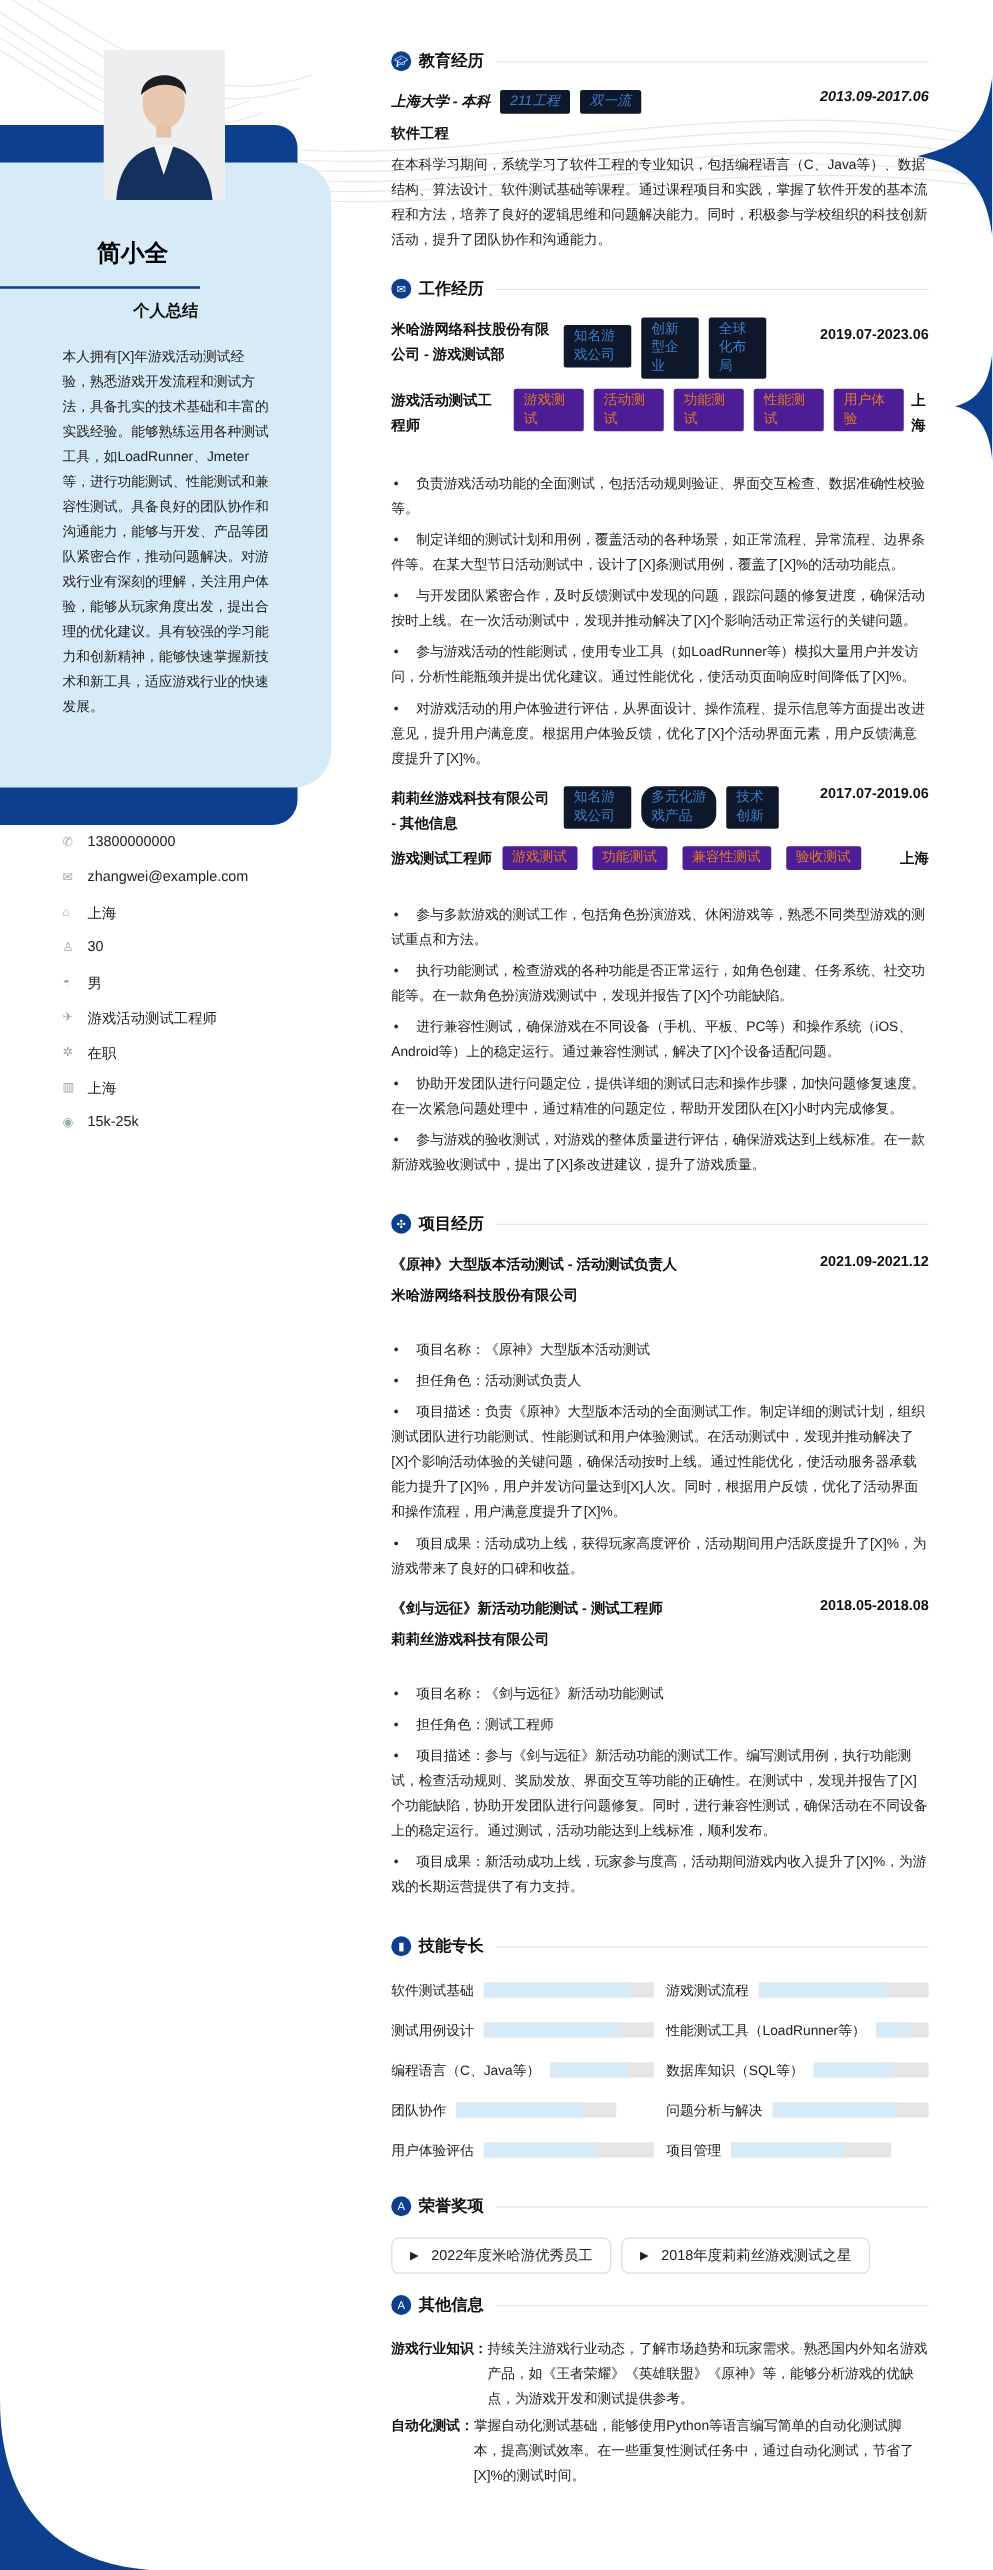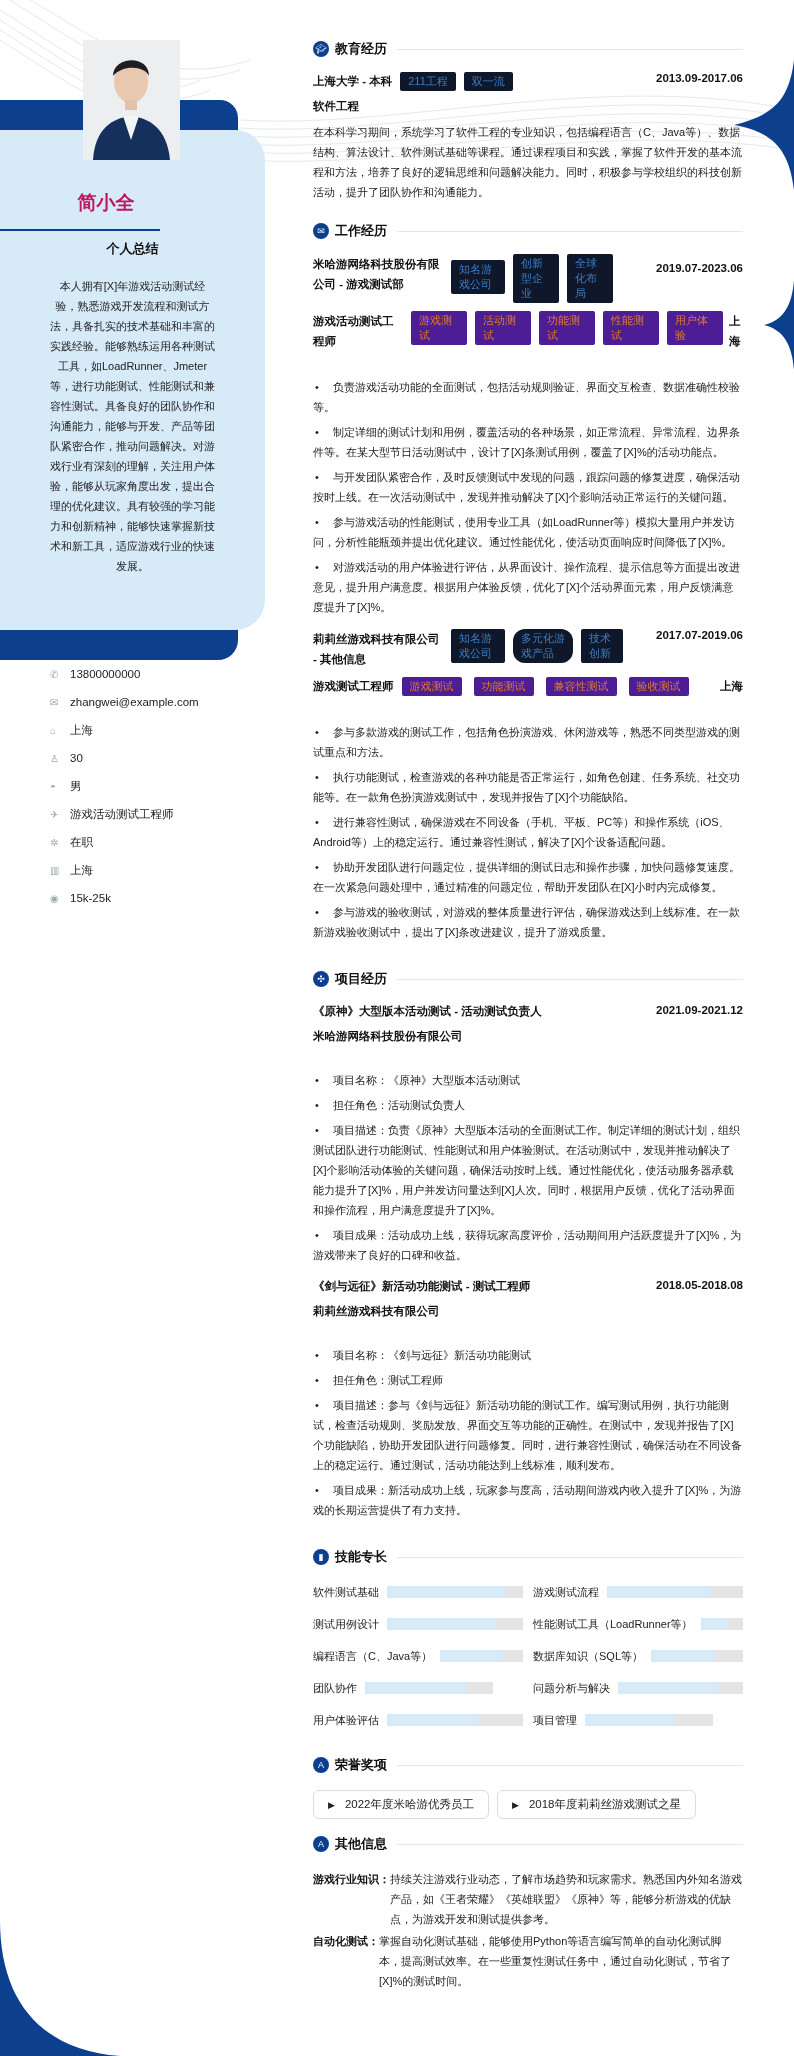--- a/index.html
+++ b/index.html
@@ -9,21 +9,21 @@
   
   .deco-lines { position: absolute; left: 0; top: 0; width: 794px; height: 260px; pointer-events: none; }
   .deco-right-top { position: absolute; right: 0; top: 60px; width: 60px; height: 130px; }
   .deco-right-mid { position: absolute; right: 0; top: 280px; width: 30px; height: 90px; }
   .deco-bottom-left { position: absolute; left: 0; top: 1920px; width: 120px; height: 136px; }
 
   
   .side-band { position: absolute; left: 0; top: 100px; width: 238px; height: 560px; background: #0d3f8f; border-radius: 0 18px 20px 0; }
   .side-card { position: absolute; left: 0; top: 130px; width: 265px; height: 500px; background: #d6eaf8; border-radius: 0 30px 30px 0; }
   .photo { position: absolute; left: 83px; top: 40px; width: 97px; height: 120px; background: #eceef0; overflow: hidden; }
-  .name { position: absolute; left: 0; top: 190px; width: 212px; text-align: center; font-size: 19px; font-weight: bold; color: #be185d; }
+  .name { position: absolute; left: 0; top: 190px; width: 212px; text-align: center; font-size: 19px; font-weight: bold; color: #000000; }
   .name-rule { position: absolute; left: 0; top: 229px; width: 160px; height: 2px; background: #0d3f8f; }
   .summary-title { position: absolute; left: 0; top: 240px; width: 265px; text-align: center; font-size: 13px; font-weight: bold; color: #111; }
   .summary-text { position: absolute; left: 50px; top: 276px; width: 165px; font-size: 11px; line-height: 20px; color: #222; }
 
   .contact-list { position: absolute; left: 50px; top: 660px; width: 200px; }
   .contact-item { display: flex; align-items: center; height: 28px; font-size: 11.5px; color: #222; }
   .contact-item .ic { width: 20px; color: #9aa; font-size: 10px; display: inline-flex; justify-content: flex-start; }
 
   
   .main { position: absolute; left: 313px; top: 38px; width: 430px; }
@@ -93,21 +93,21 @@
       <ellipse cx="48" cy="42" rx="17" ry="21" fill="#e8c9b0"></ellipse>
       <path d="M30 36 C 30 16, 66 14, 66 36 C 62 26, 40 24, 30 36 Z" fill="#1e1e22"></path>
       <rect x="42" y="60" width="12" height="10" fill="#e3c2a8"></rect>
       <path d="M10 120 C 12 88, 30 78, 48 76 C 66 78, 84 88, 87 120 Z" fill="#16305e"></path>
       <path d="M40 76 L 48 100 L 56 76 Z" fill="#f4f4f4"></path>
     </svg>
   </div>
   <div class="name" style="top:60px;">简小全</div>
   <div class="name-rule" style="top:99px;"></div>
   <div class="summary-title" style="top:110px;">个人总结</div>
-  <div class="summary-text" style="top:146px;text-align:center;">本人拥有[X]年游戏活动测试经验，熟悉游戏开发流程和测试方法，具备扎实的技术基础和丰富的实践经验。能够熟练运用各种测试工具，如LoadRunner、Jmeter等，进行功能测试、性能测试和兼容性测试。具备良好的团队协作和沟通能力，能够与开发、产品等团队紧密合作，推动问题解决。对游戏行业有深刻的理解，关注用户体验，能够从玩家角度出发，提出合理的优化建议。具有较强的学习能力和创新精神，能够快速掌握新技术和新工具，适应游戏行业的快速发展。</div>
+  <div class="summary-text" style="top:146px;">本人拥有[X]年游戏活动测试经验，熟悉游戏开发流程和测试方法，具备扎实的技术基础和丰富的实践经验。能够熟练运用各种测试工具，如LoadRunner、Jmeter等，进行功能测试、性能测试和兼容性测试。具备良好的团队协作和沟通能力，能够与开发、产品等团队紧密合作，推动问题解决。对游戏行业有深刻的理解，关注用户体验，能够从玩家角度出发，提出合理的优化建议。具有较强的学习能力和创新精神，能够快速掌握新技术和新工具，适应游戏行业的快速发展。</div>
 </div>
 
 <div class="contact-list">
   <div class="contact-item">
       <span class="ic">✆</span>
       <span>13800000000</span>
     </div>
   <div class="contact-item">
       <span class="ic">✉</span>
       <span>zhangwei@example.com</span>
@@ -143,21 +143,21 @@
 </div>
 
 <div class="main">
 
   <div class="section">
     <div class="sec-head">
       <span class="sec-icon">🎓︎</span>
       <span class="sec-title">教育经历</span>
       <span class="sec-line"></span>
     </div>
-    <div class="row" style="margin-bottom:8px;">
+    <div class="row" style="margin-bottom:8px;font-style:italic;">
       <div style="display:flex;align-items:center;">
         <span class="bold">上海大学 - 本科</span>
         <span class="tag tag-blue">211工程</span>
         <span class="tag tag-blue">双一流</span>
       </div>
       <span class="date">2013.09-2017.06</span>
     </div>
     <div class="bold" style="margin-bottom:8px;">软件工程</div>
     <div class="para">在本科学习期间，系统学习了软件工程的专业知识，包括编程语言（C、Java等）、数据结构、算法设计、软件测试基础等课程。通过课程项目和实践，掌握了软件开发的基本流程和方法，培养了良好的逻辑思维和问题解决能力。同时，积极参与学校组织的科技创新活动，提升了团队协作和沟通能力。</div>
   </div>

